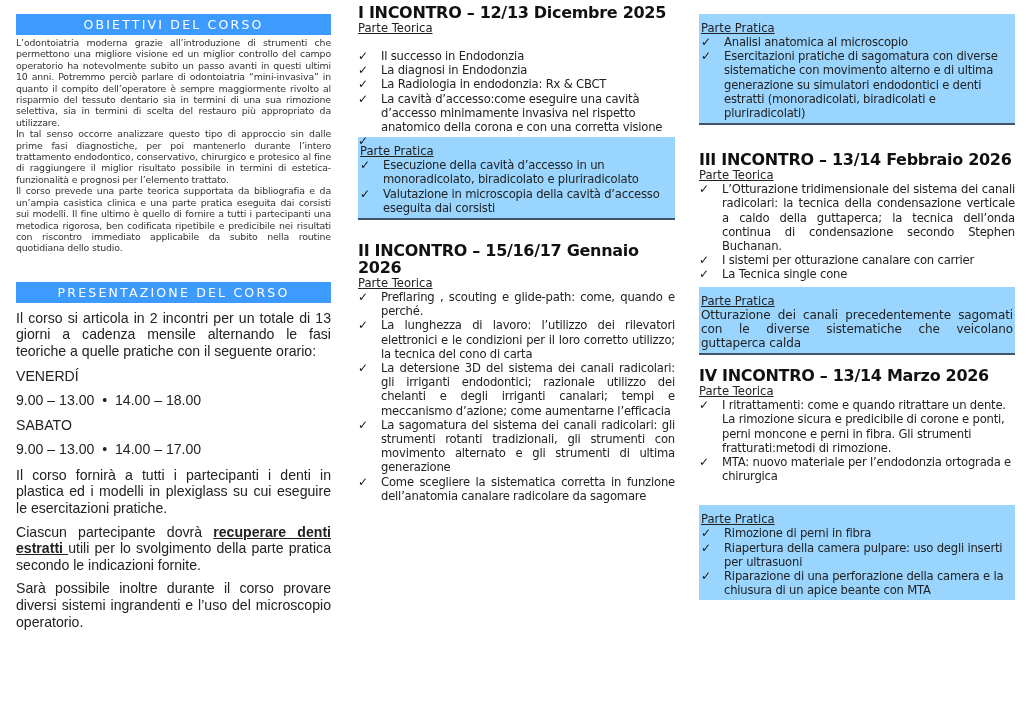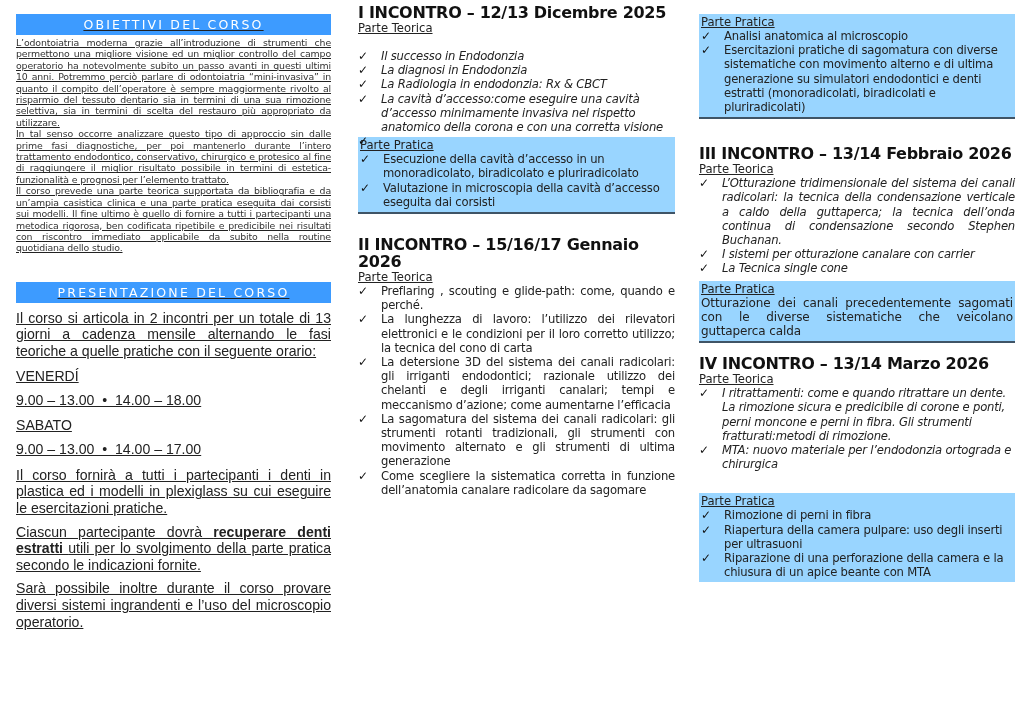--- a/index.html
+++ b/index.html
@@ -1,20 +1,20 @@
 <!DOCTYPE html>
 <html><head>
 <meta charset="utf-8">
 <style>
   * { box-sizing: border-box; margin: 0; padding: 0; }
   html, body { width: 1030px; height: 728px; background: #ffffff; overflow: hidden; }
   body { position: relative; color: #222; font-family: "DejaVu Sans", sans-serif; }
 
   .col { position: absolute; top: 0; height: 728px; }
-  .col-left { left: 16px; width: 315px; text-decoration: underline; }
+  .col-left { left: 16px; width: 315px; }
   .col-mid { left: 358px; width: 317px; }
   .col-right { left: 699px; width: 316px; }
 
   .section-header {
     background: #3d9bff;
     color: #ffffff;
     text-align: center;
     font-family: "DejaVu Sans", sans-serif;
     font-size: 12.5px;
     letter-spacing: 2.2px;
@@ -64,32 +64,32 @@
   .items { list-style: none; }
   .items li {
     position: relative;
     padding-left: 23px;
     font-family: "DejaVu Sans", sans-serif;
     font-size: 11.6px;
     line-height: 14.2px;
     color: #222;
     letter-spacing: -0.2px;
   }
-  .items.italic li .txt { font-style: italic; }
+  .items.italic li .txt { }
   .items.justify li { text-align: justify; }
   .items li .check {
     position: absolute; left: 0; top: 0;
     font-style: normal;
     font-size: 12px;
     color: #111;
   }
   .practice {
     background: #99d5ff;
     border-bottom: 2px solid #3f5466;
-    padding: 1px 2px 3px 2px;
+    padding: 7px 2px 3px 2px;
   }
   .practice .plain-text {
     font-family: "DejaVu Sans", sans-serif;
     font-size: 12px;
     line-height: 14.2px;
     text-align: justify;
     color: #222;
     letter-spacing: -0.1px;
   }
 </style>

